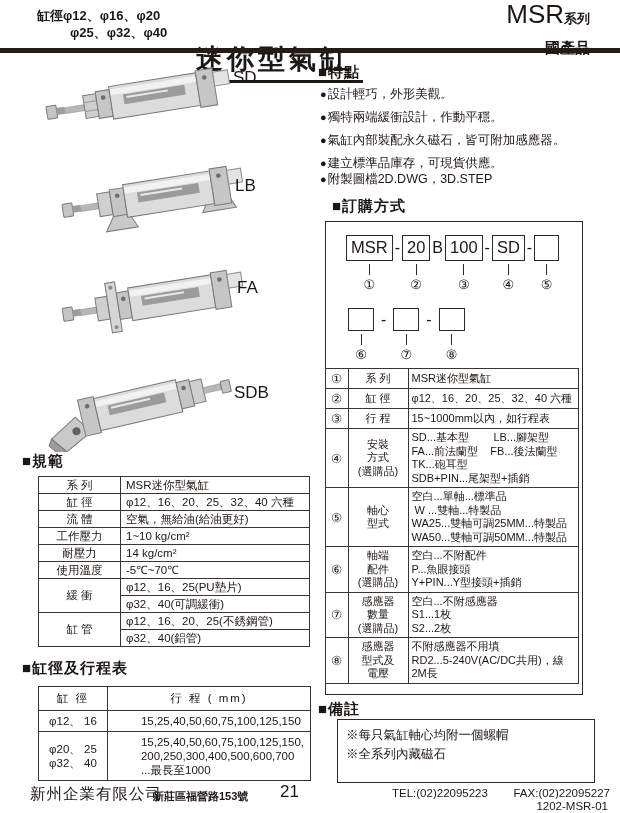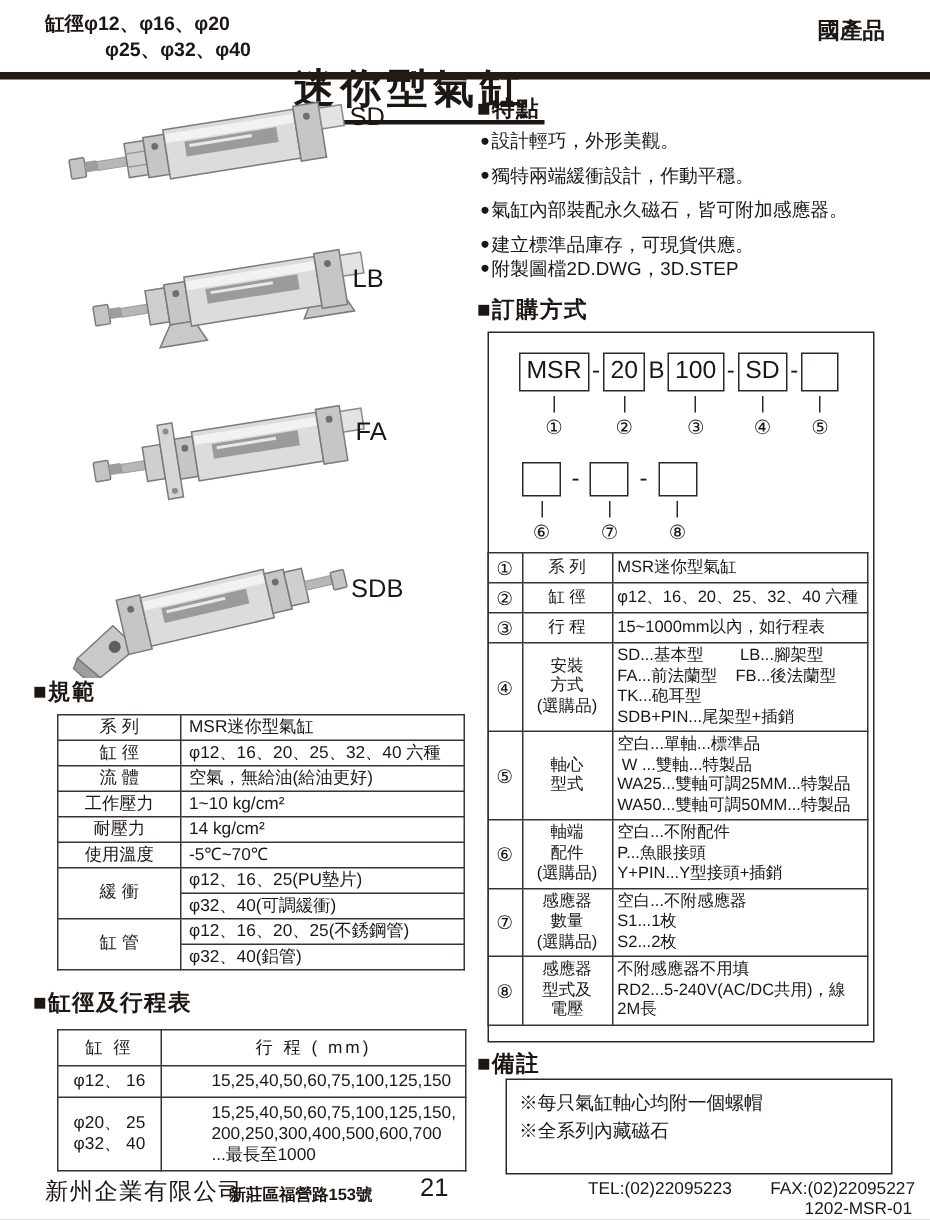--- a/index.html
+++ b/index.html
@@ -3,21 +3,21 @@
 <meta charset="utf-8">
 <style>
   * { margin:0; padding:0; box-sizing:border-box; }
   body { background:#888; font-family:"Liberation Sans", sans-serif; }
   .page {
     position:relative; width:620px; height:813px; margin:0 auto;
     background:#ffffff; color:#1c1713; overflow:hidden;
     font-family:"Liberation Sans", sans-serif;
   }
   
-  .bore-info { position:absolute; left:30px; top:7px; font-size:13px; line-height:17px; font-weight:bold; }
+  .bore-info { position:absolute; left:30px; top:7px; font-size:13px; line-height:17px; font-weight:bold;text-align:center; }
   .bore-info .l2 { padding-left:40px; }
   .page-title {
     position:absolute; left:184px; top:1px; font-size:27px; font-weight:bold;
     letter-spacing:4px; padding:0 12px 3px; border-bottom:3px solid #1c1713;margin-top:40px;
   }
   .series-block { position:absolute; right:30px; top:1px; text-align:right; line-height:1.05; }
   .series-main { font-size:26px; }
   .series-suffix { font-size:13px; font-weight:bold; }
   .series-origin { font-size:15px; font-weight:bold;margin-top:12px; }
   .header-rule { position:absolute; left:0; top:48px; width:620px; height:5px; background:#241b16; }
@@ -89,20 +89,23 @@
 <body>
 
 <div class="page">
 
   <div class="bore-info">
     <div class="l1">缸徑φ12、φ16、φ20</div>
     <div class="l2">φ25、φ32、φ40</div>
   </div>
   <div class="page-title">迷你型氣缸</div>
   <div class="series-block">
+    <div>
+      <span class="series-main">MSR</span><span class="series-suffix">系列</span>
+    </div>
     <div class="series-origin">國產品</div>
   </div>
   <div class="header-rule"></div>
 
   <div class="fig" style="left:40px; top:56px;">
     <svg width="198" height="88" viewBox="0 0 198 88">
       <g transform="rotate(-9 99 44)">
         <rect x="6" y="36" width="10" height="13" rx="1" fill="#c4c4c4" stroke="#7a7a7a"></rect>
         <rect x="16" y="39" width="8" height="7" fill="#9d9d9d"></rect>
         <rect x="24" y="40" width="20" height="6" fill="#b7b7b7" stroke="#8a8a8a" stroke-width="0.5"></rect>
@@ -274,21 +277,21 @@
     <div class="feat-item tight">
       <span class="bullet">●</span>
       <span>建立標準品庫存，可現貨供應。</span>
     </div>
     <div class="feat-item">
       <span class="bullet">●</span>
       <span>附製圖檔2D.DWG，3D.STEP</span>
     </div>
   </div>
 
-  <div class="sec-title" style="left:318px; top:197px;font-family:Liberation Serif, serif;">■訂購方式</div>
+  <div class="sec-title" style="left:332px; top:197px;font-family:Liberation Serif, serif;">■訂購方式</div>
   <div class="order-box">
 
     <div class="model-row">
       <div class="unit">
         <div class="mbox">MSR</div>
         <div class="tick"></div>
         <div class="cnum">①</div>
       </div>
       <div class="msep">-</div>
       <div class="unit">

